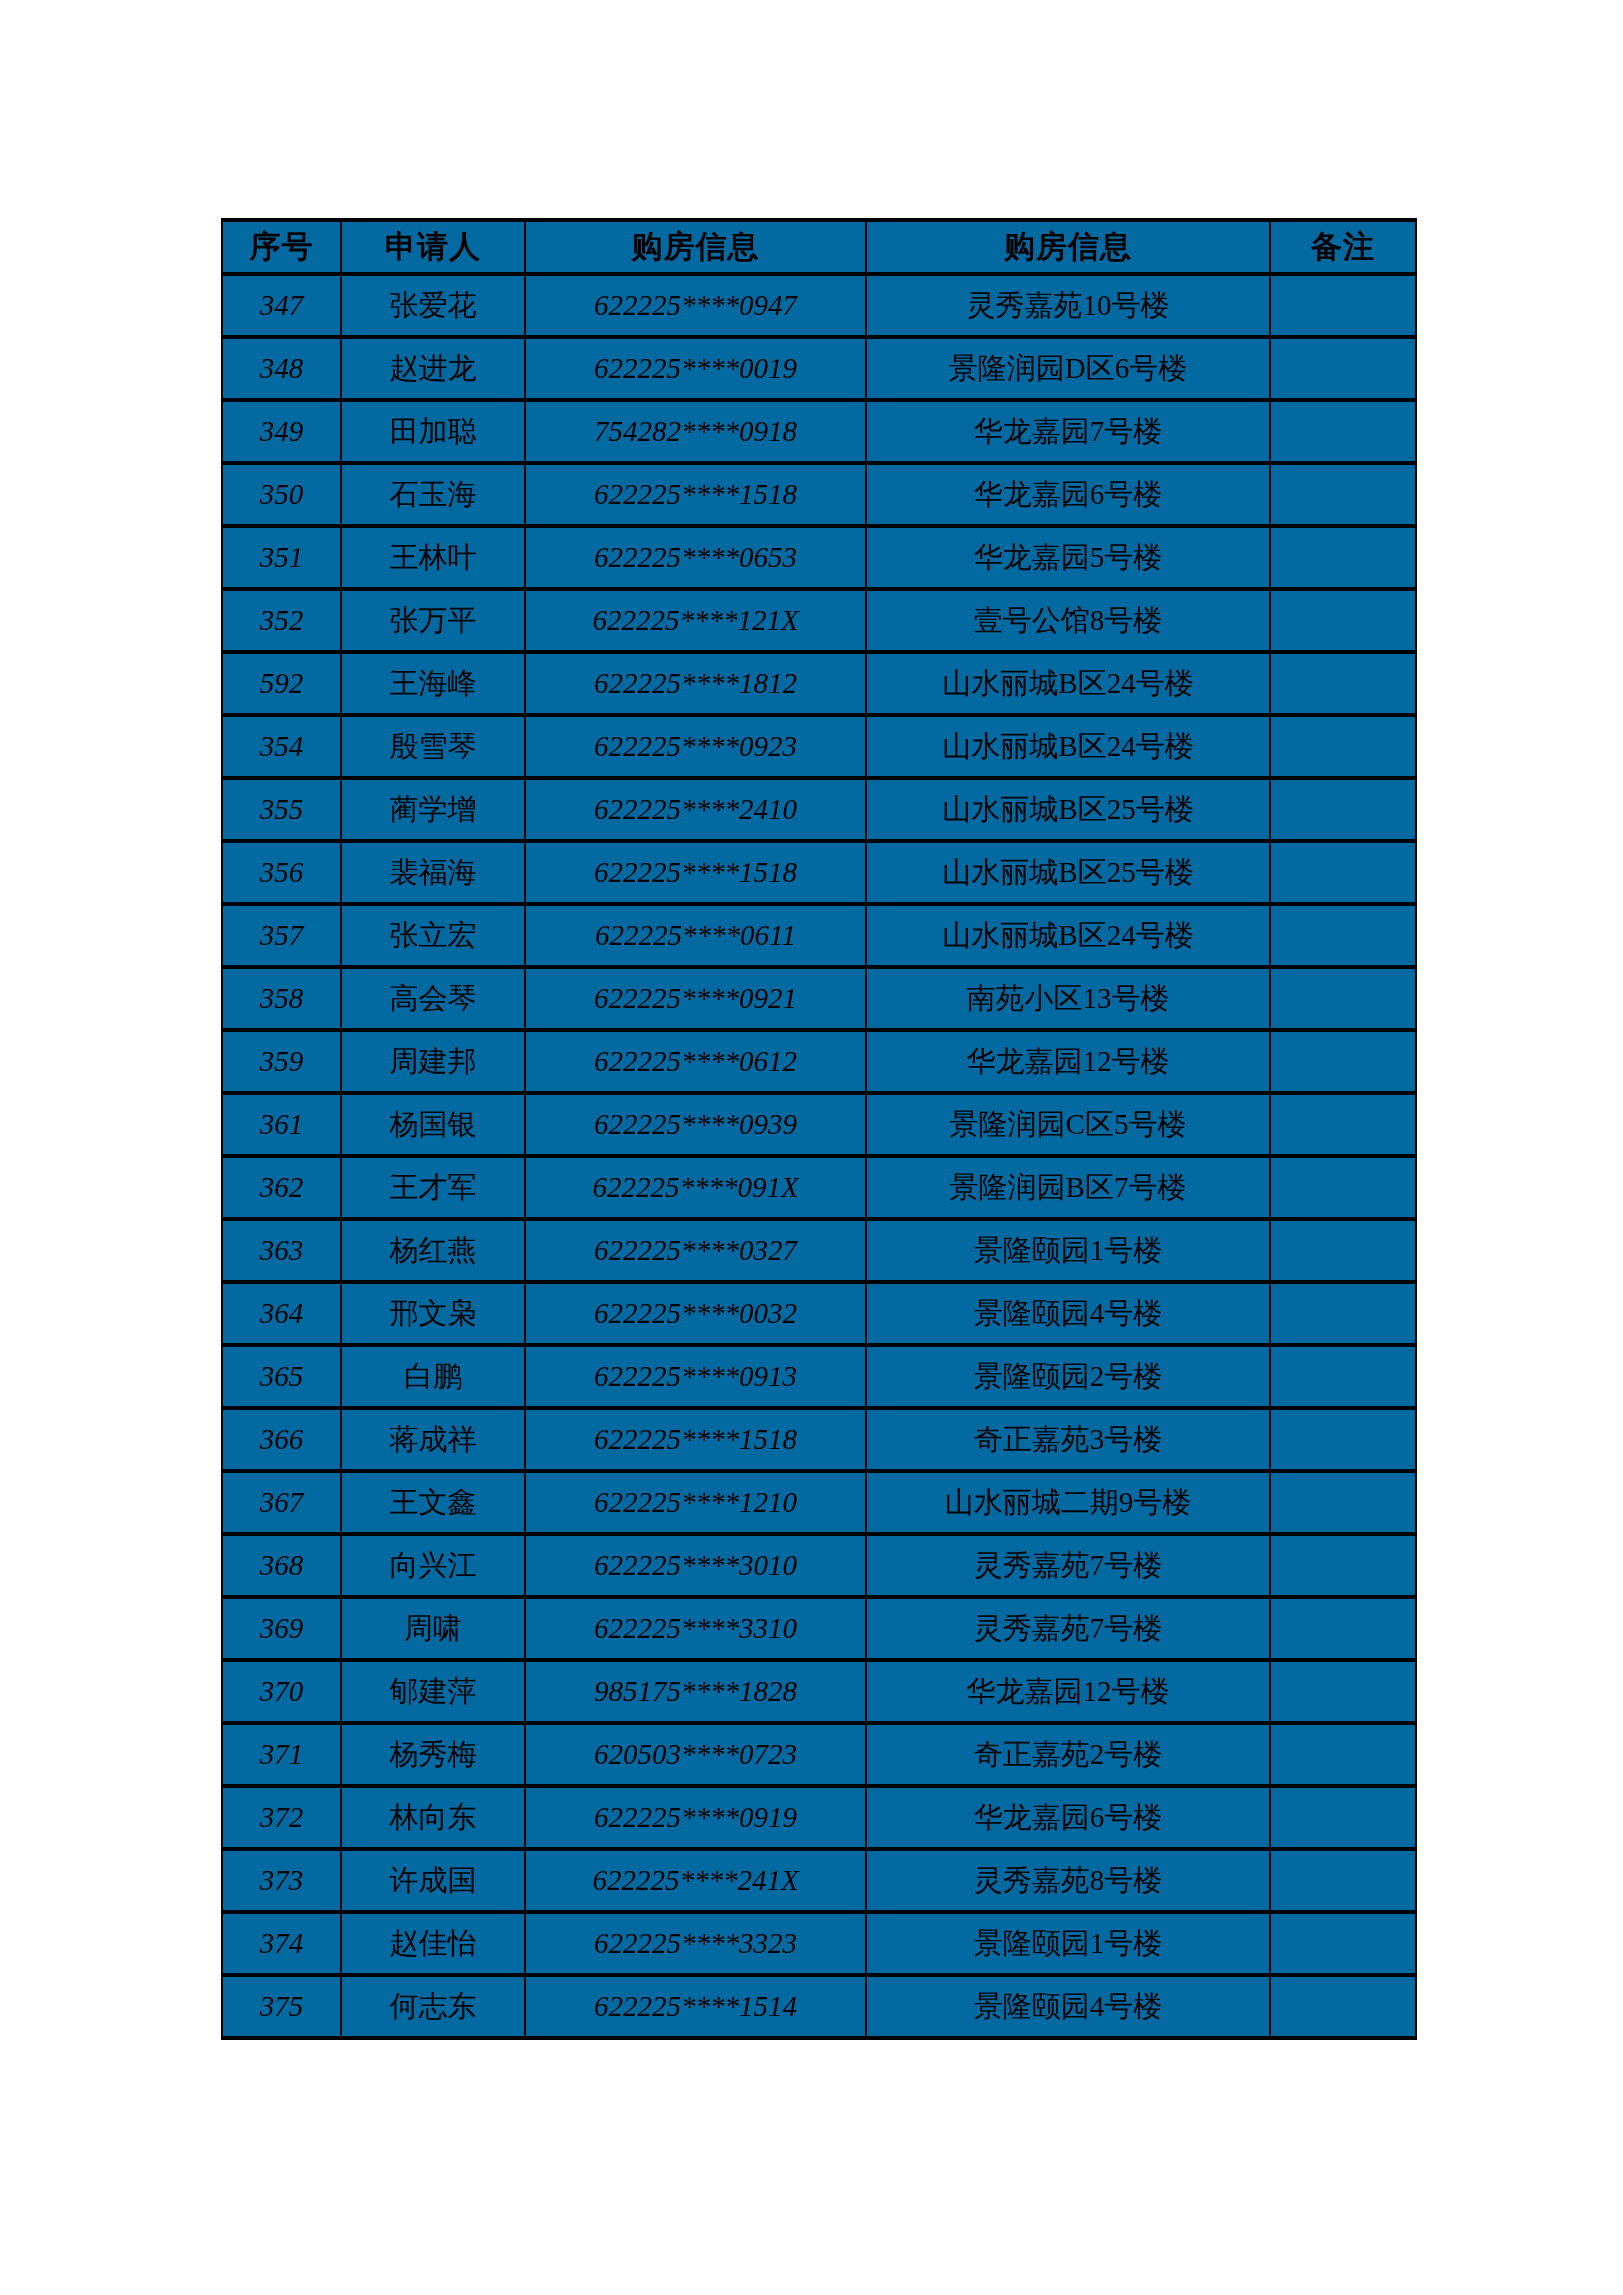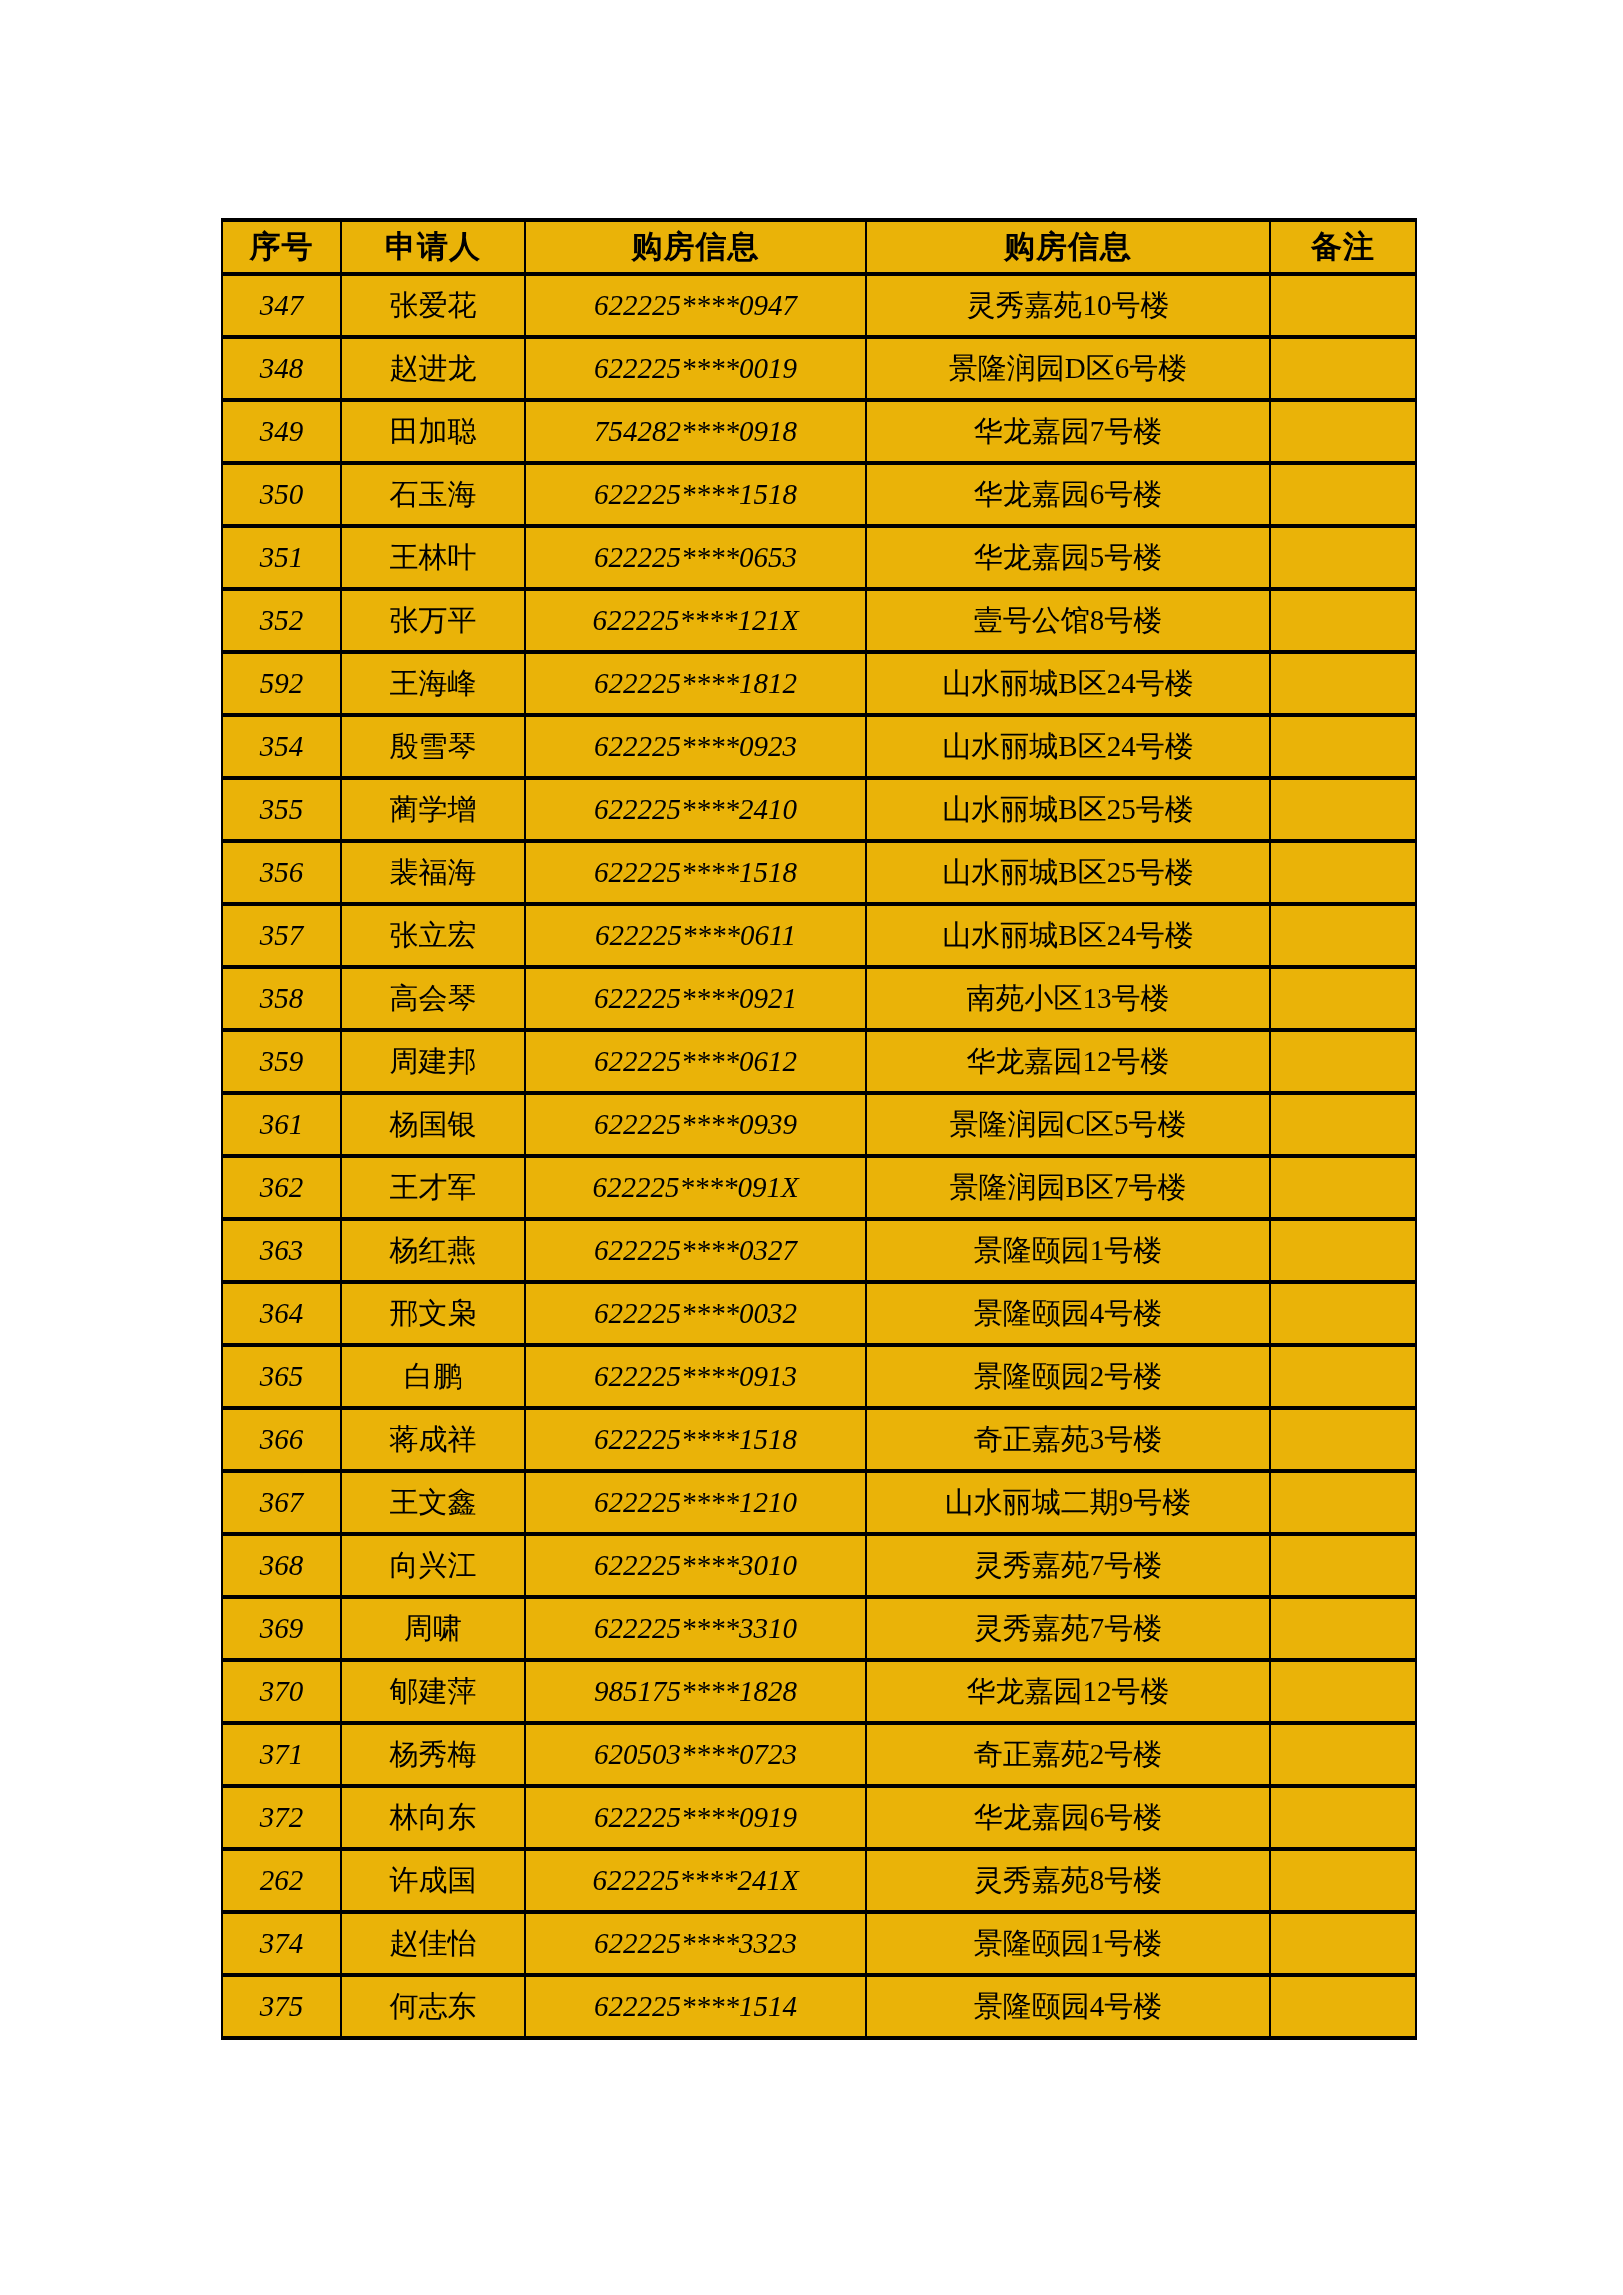--- a/index.html
+++ b/index.html
@@ -14,21 +14,21 @@
     font-family: "Liberation Serif", "DejaVu Serif", serif;
     color: #000000;
   }
   table.roster {
     position: absolute;
     left: 221px;
     top: 218px;
     width: 1194px;
     border-collapse: collapse;
     table-layout: fixed;
-    background: #eab308;
+    background: #0369a1;
   }
   table.roster col.c-no   { width: 119px; }
   table.roster col.c-name { width: 184px; }
   table.roster col.c-id   { width: 341px; }
   table.roster col.c-info { width: 404px; }
   table.roster col.c-note { width: 146px; }
 
   table.roster th, table.roster td {
     border-top: 4.1px solid #000;
     border-bottom: 4.1px solid #000;
@@ -275,21 +275,21 @@
 
   <tr>
     <td class="num">372</td>
     <td>林向东</td>
     <td class="num">622225****0919</td>
     <td>华龙嘉园6号楼</td>
     <td></td>
   </tr>
 
   <tr>
-    <td class="num">262</td>
+    <td class="num">373</td>
     <td>许成国</td>
     <td class="num">622225****241X</td>
     <td>灵秀嘉苑8号楼</td>
     <td></td>
   </tr>
 
   <tr>
     <td class="num">374</td>
     <td>赵佳怡</td>
     <td class="num">622225****3323</td>

